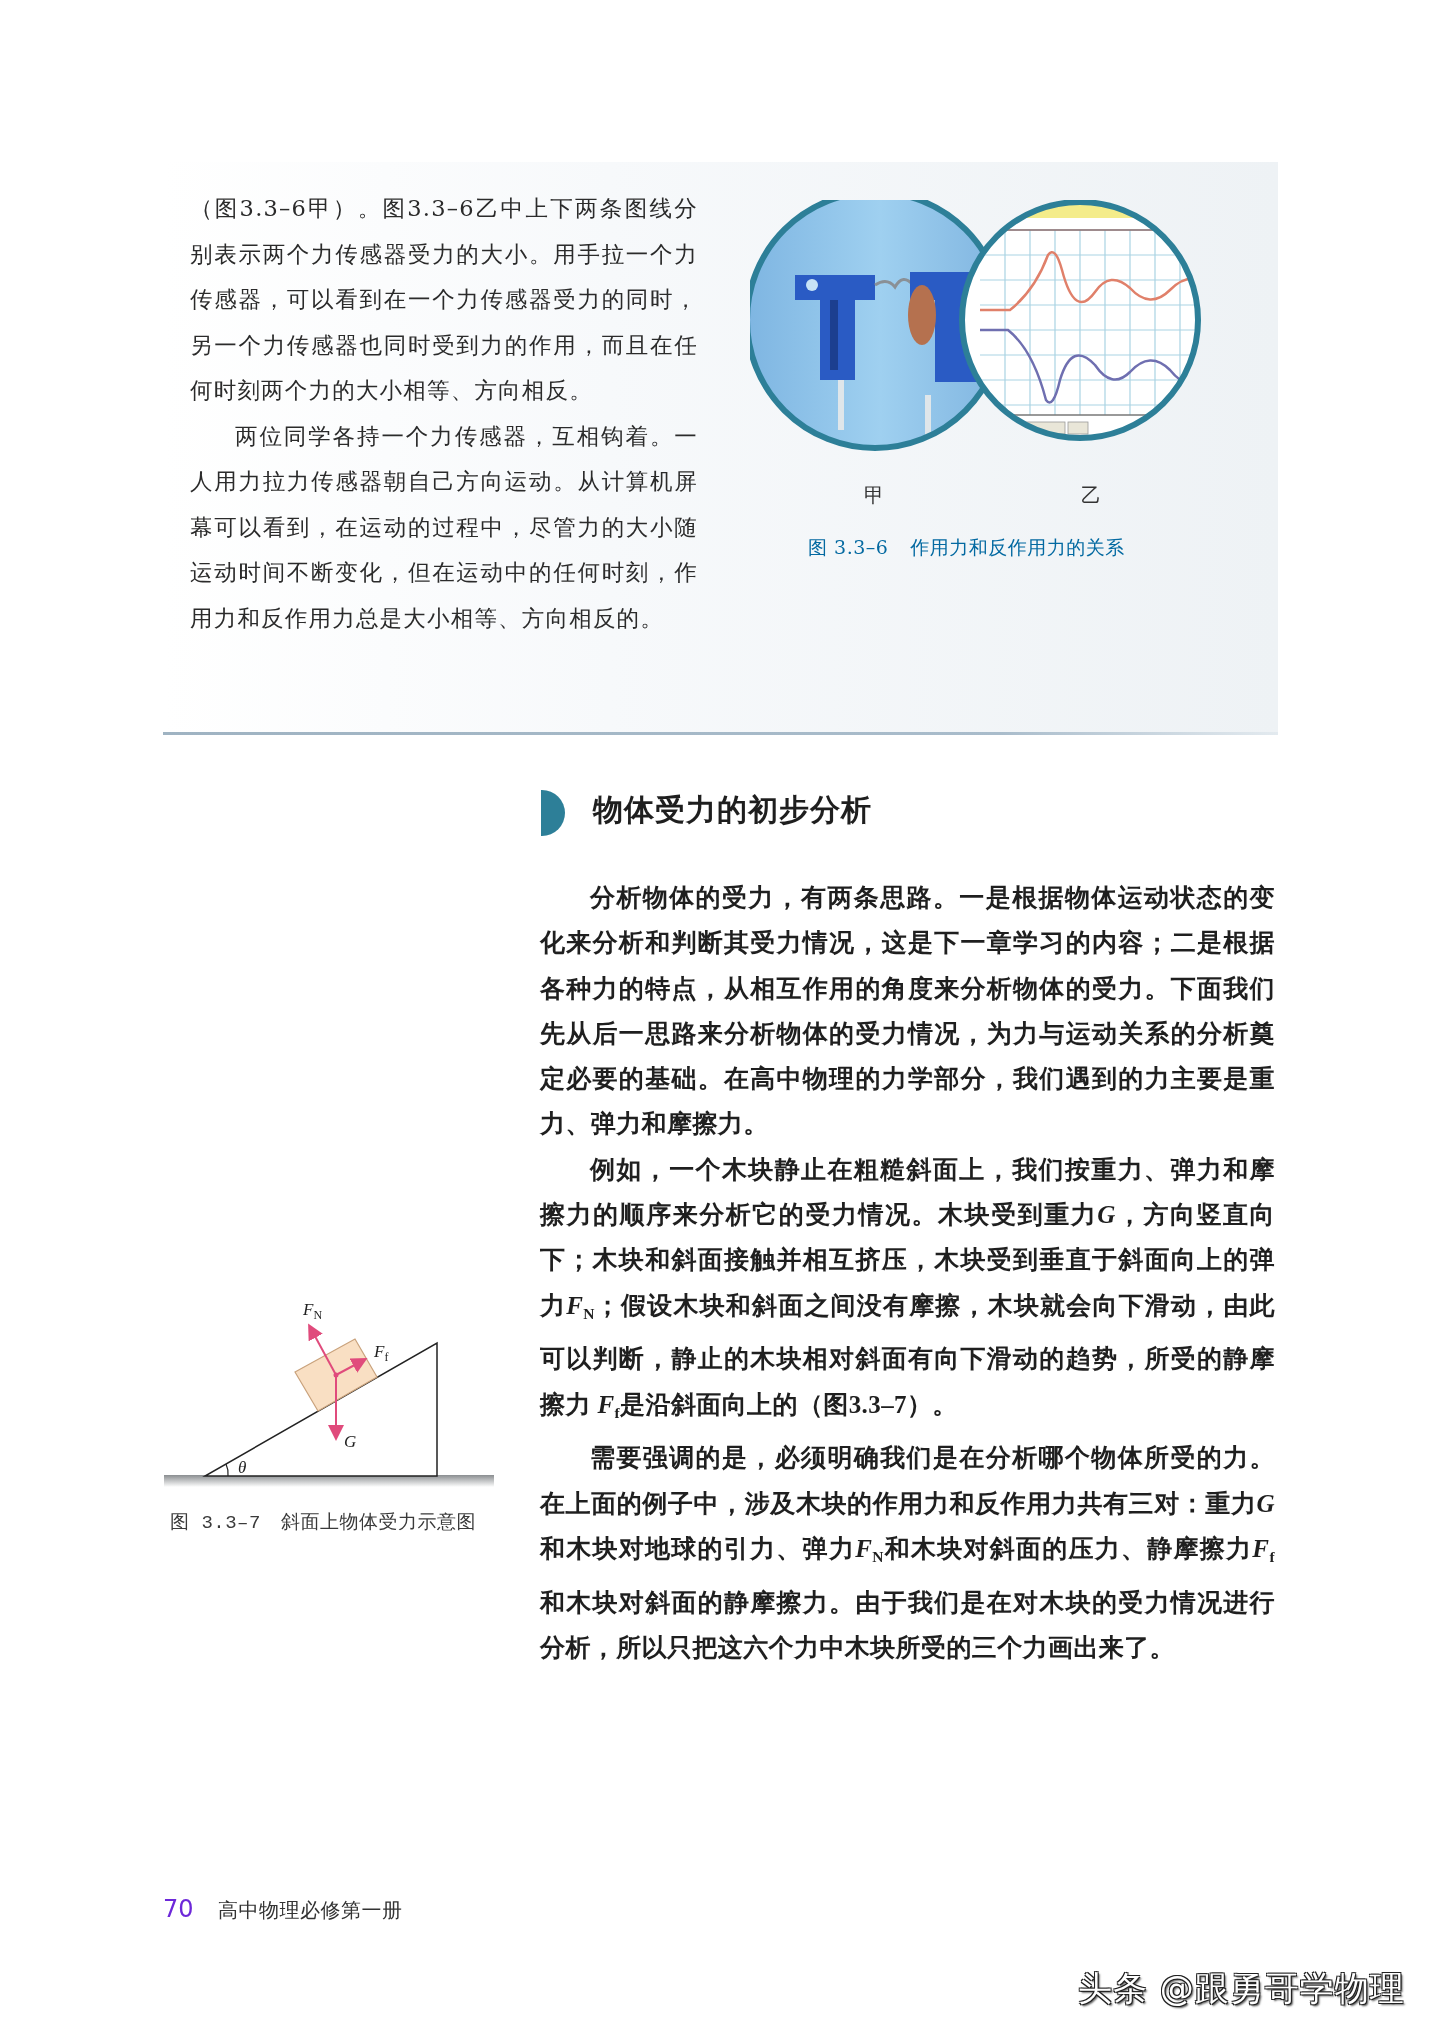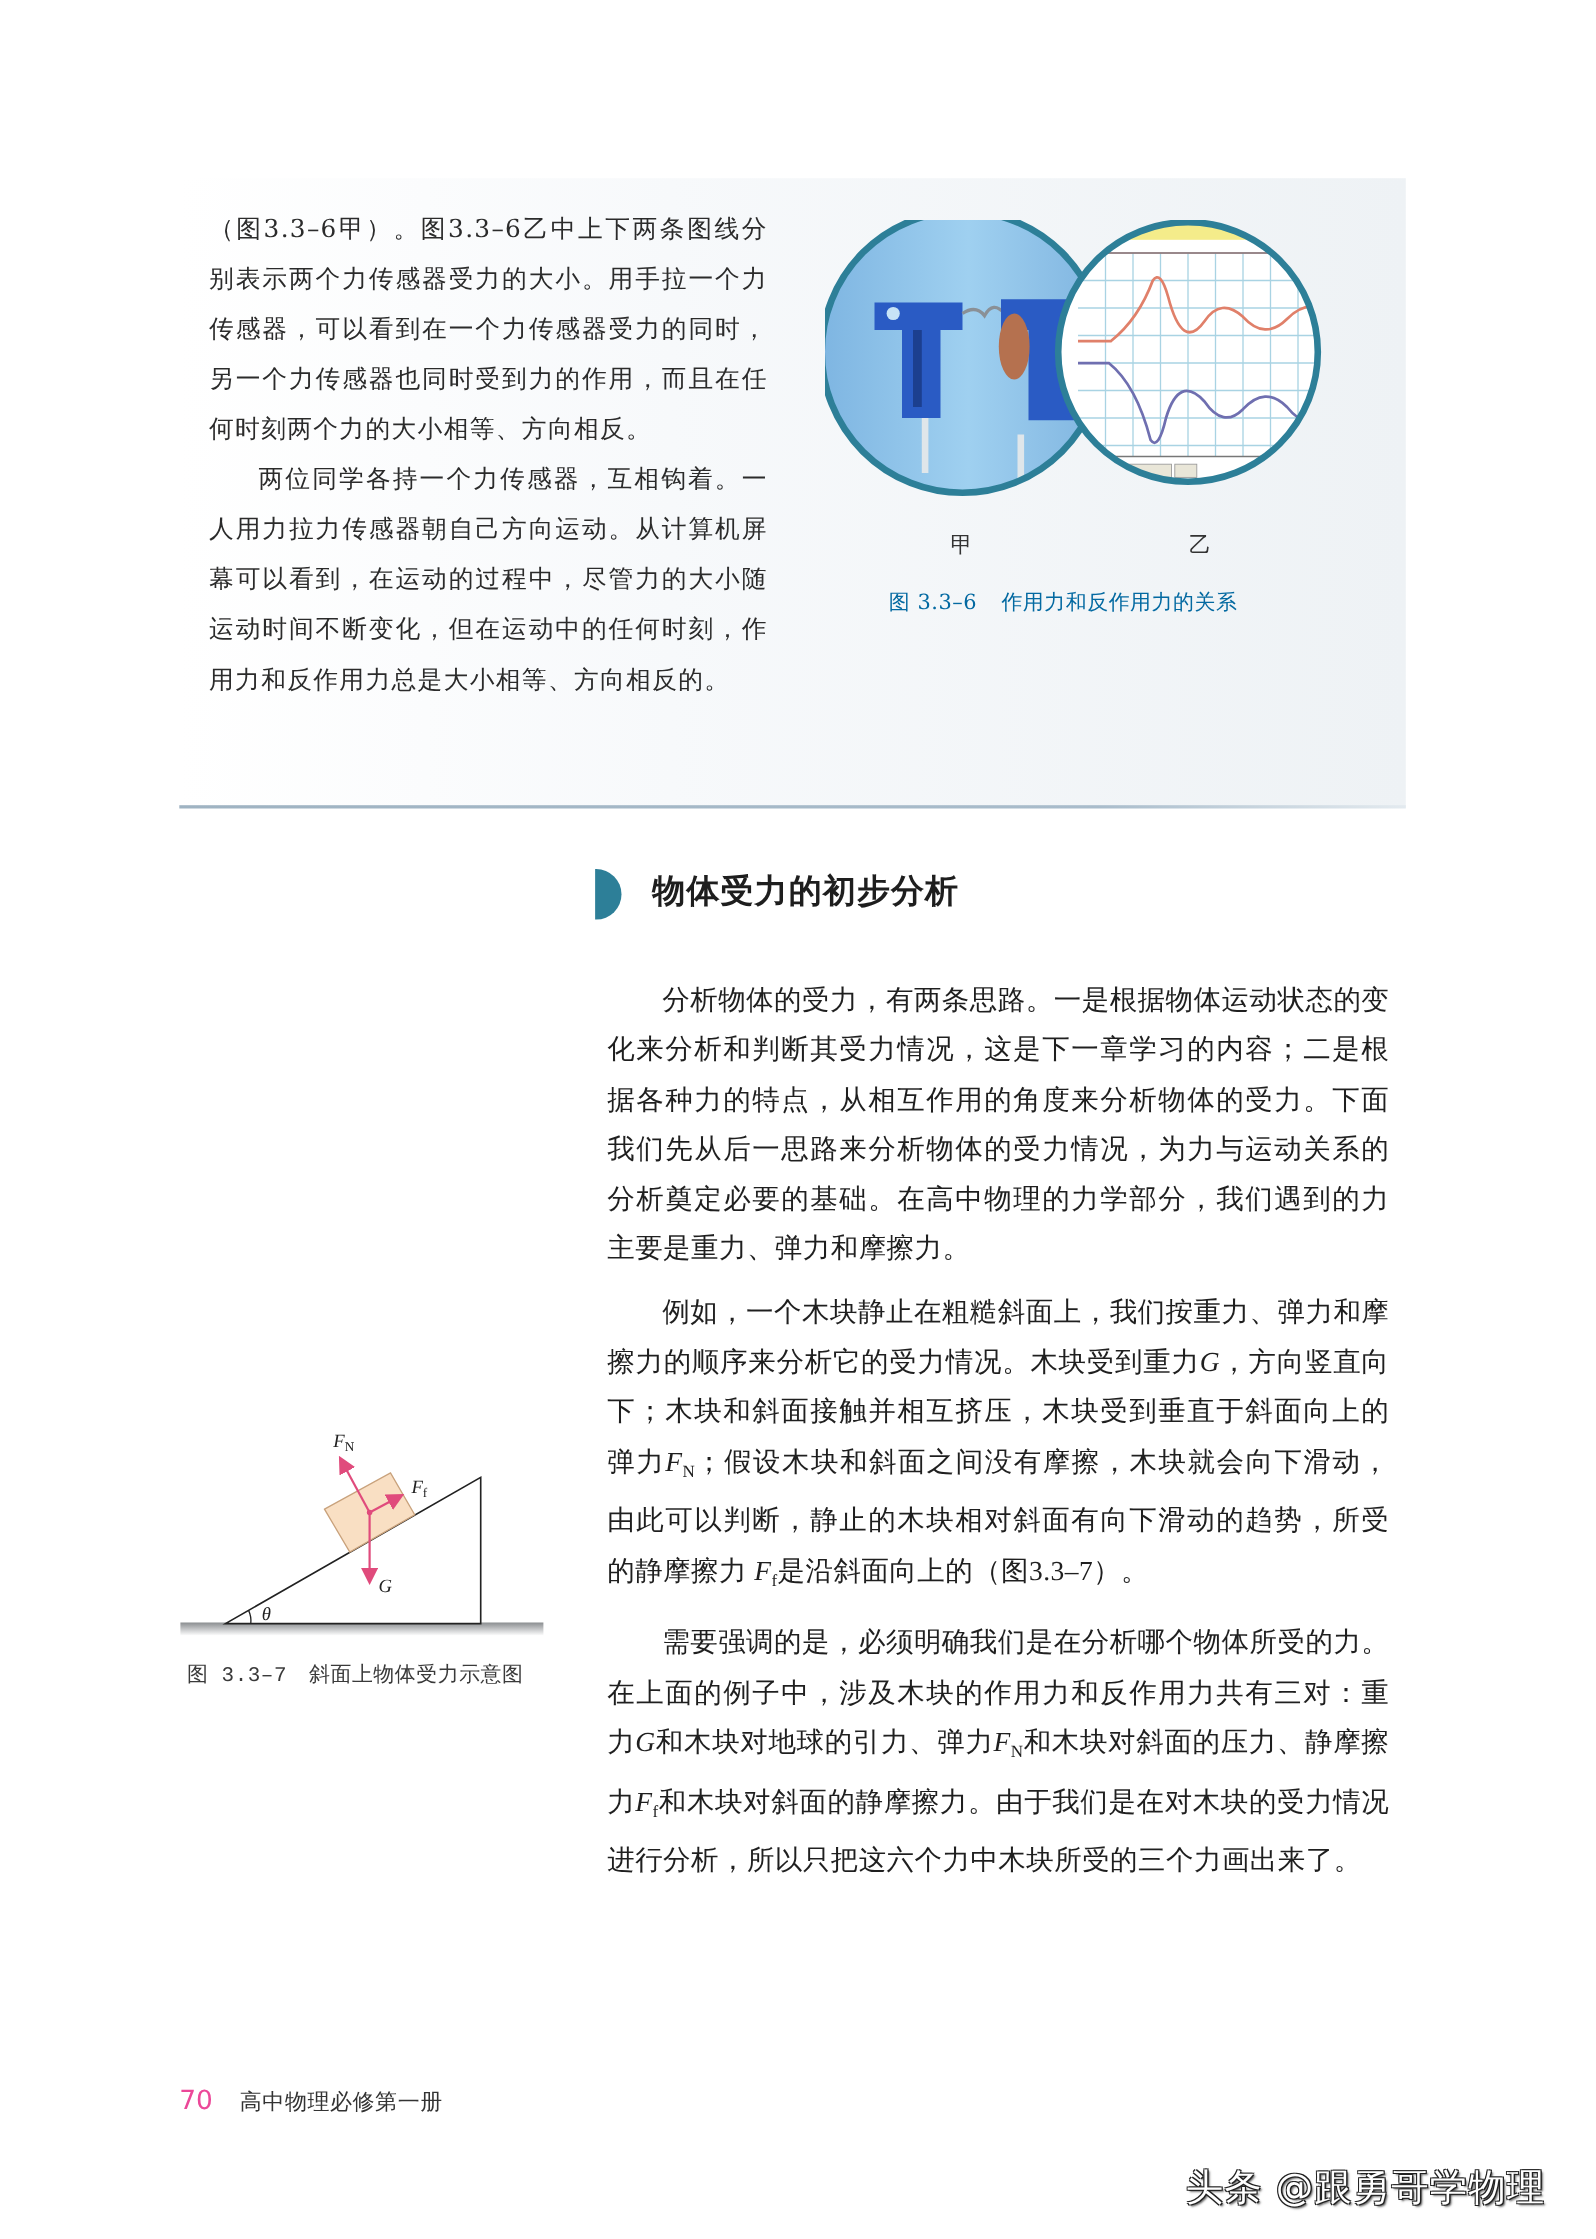--- a/index.html
+++ b/index.html
@@ -48,37 +48,37 @@
     position: absolute; left: 593px; top: 790px; font-size: 30px; font-weight: bold;
     font-family: "DejaVu Sans", sans-serif; color: #1e1e1e; letter-spacing: 1px;
   }
 
   
   .main-text {
     position: absolute; left: 540px; top: 875px; width: 735px;
     font-size: 25px; line-height: 45.3px; letter-spacing: 0.4px;
     font-family: "Liberation Serif", serif; color: #1f1f1f;
   }
-  .main-text p { margin: 12px; text-align: justify; }
+  .main-text p { margin: 0; text-align: justify; font-weight: bold; }
   .math { font-style: italic; font-family: "Liberation Serif", serif; }
   .sub { font-style: normal; font-size: 0.62em; vertical-align: -0.35em; }
 
   
   .fig7 { position: absolute; left: 160px; top: 1295px; width: 340px; height: 200px; }
   .fig7-caption {
     position: absolute; left: 170px; top: 1509px; font-size: 19px; color: #3a3a3a;
     letter-spacing: 0.5px;
     font-family: Liberation Mono, monospace;
   }
   .fig7-caption .num { margin-right: 20px; }
 
   
   .page-num {
     position: absolute; left: 163px; top: 1895px; font-size: 24px;
-    font-family: "DejaVu Sans", sans-serif; color: #ec4899;
+    font-family: "DejaVu Sans", sans-serif; color: #6d28d9;
   }
   .book-title {
     position: absolute; left: 218px; top: 1897px; font-size: 20px; color: #333;
     font-family: "DejaVu Serif", serif; letter-spacing: 0.5px;
   }
   .watermark {
     position: absolute; left: 1078px; top: 1966px; font-size: 34px;
     font-family: "DejaVu Sans", sans-serif; color: #ffffff; letter-spacing: 1px;
     text-shadow: -1px -1px 0 #222, 1px 1px 0 #222, -1px 1px 0 #222, 1px -1px 0 #222, 2px 2px 2px #555;
   }

